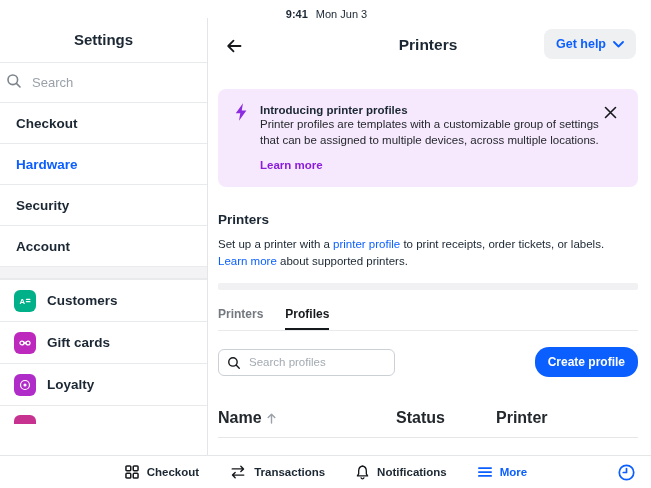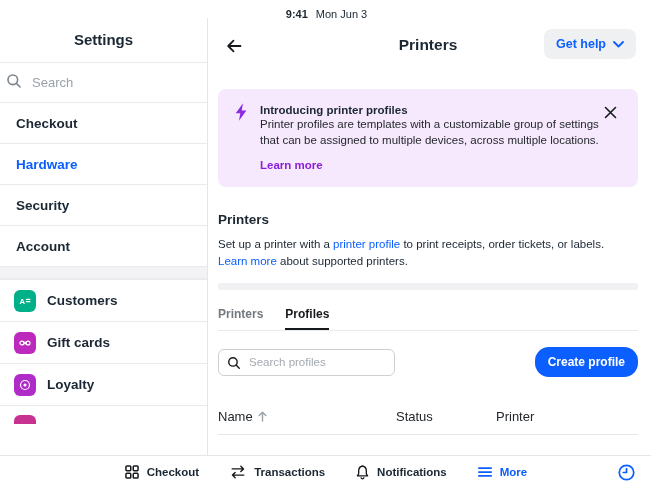--- a/index.html
+++ b/index.html
@@ -57,21 +57,21 @@
 
   .toolbar { margin-top:16px; display:flex; justify-content:space-between; align-items:center; }
   .search-box { position:relative; width:177px; }
   .search-box svg { position:absolute; left:9px; top:7px; }
   .search-box input { width:100%; height:27px; border:1px solid #cbd0d5; border-radius:6px; padding:0 8px 0 30px; font-size:11.5px; font-family:"Liberation Sans", sans-serif; color:#1b2733; outline:none; }
   .search-box input::placeholder { color:#a3aab1; }
   .btn-primary { background:#0b5fff; color:#fff; border:none; border-radius:14px; padding:8px 13px; font-size:12px; font-weight:700; font-family:"Liberation Sans", sans-serif; cursor:pointer; }
 
   .table { margin-top:26px; }
   .thead, .trow { display:grid; grid-template-columns:178px 100px 78px 1fr; align-items:center; }
-  .thead { padding:6px 0 10px; font-size:13px; font-weight:400; color:#23282d; }
+  .thead { padding:6px 0 10px; font-size:16px; font-weight:700; color:#23282d; }
   .th-name { display:flex; align-items:center; gap:5px; cursor:pointer; }
   .thead-hr { height:1px; background:#e4e6e8; }
   .trow { padding:12px 0 13px; }
 
   
   .bottomnav { position:absolute; left:0; bottom:0; width:651px; height:33px; background:#fff; border-top:1px solid #e4e6e8; display:flex; align-items:center; justify-content:center; gap:30px; }
   .bn-item { display:flex; align-items:center; gap:7px; font-size:11.5px; font-weight:700; color:#1b2733; cursor:pointer; }
   .bn-item.active { color:#0b5fff; }
   .bn-clock { position:absolute; right:15px; top:7px; cursor:pointer; }
 </style>

